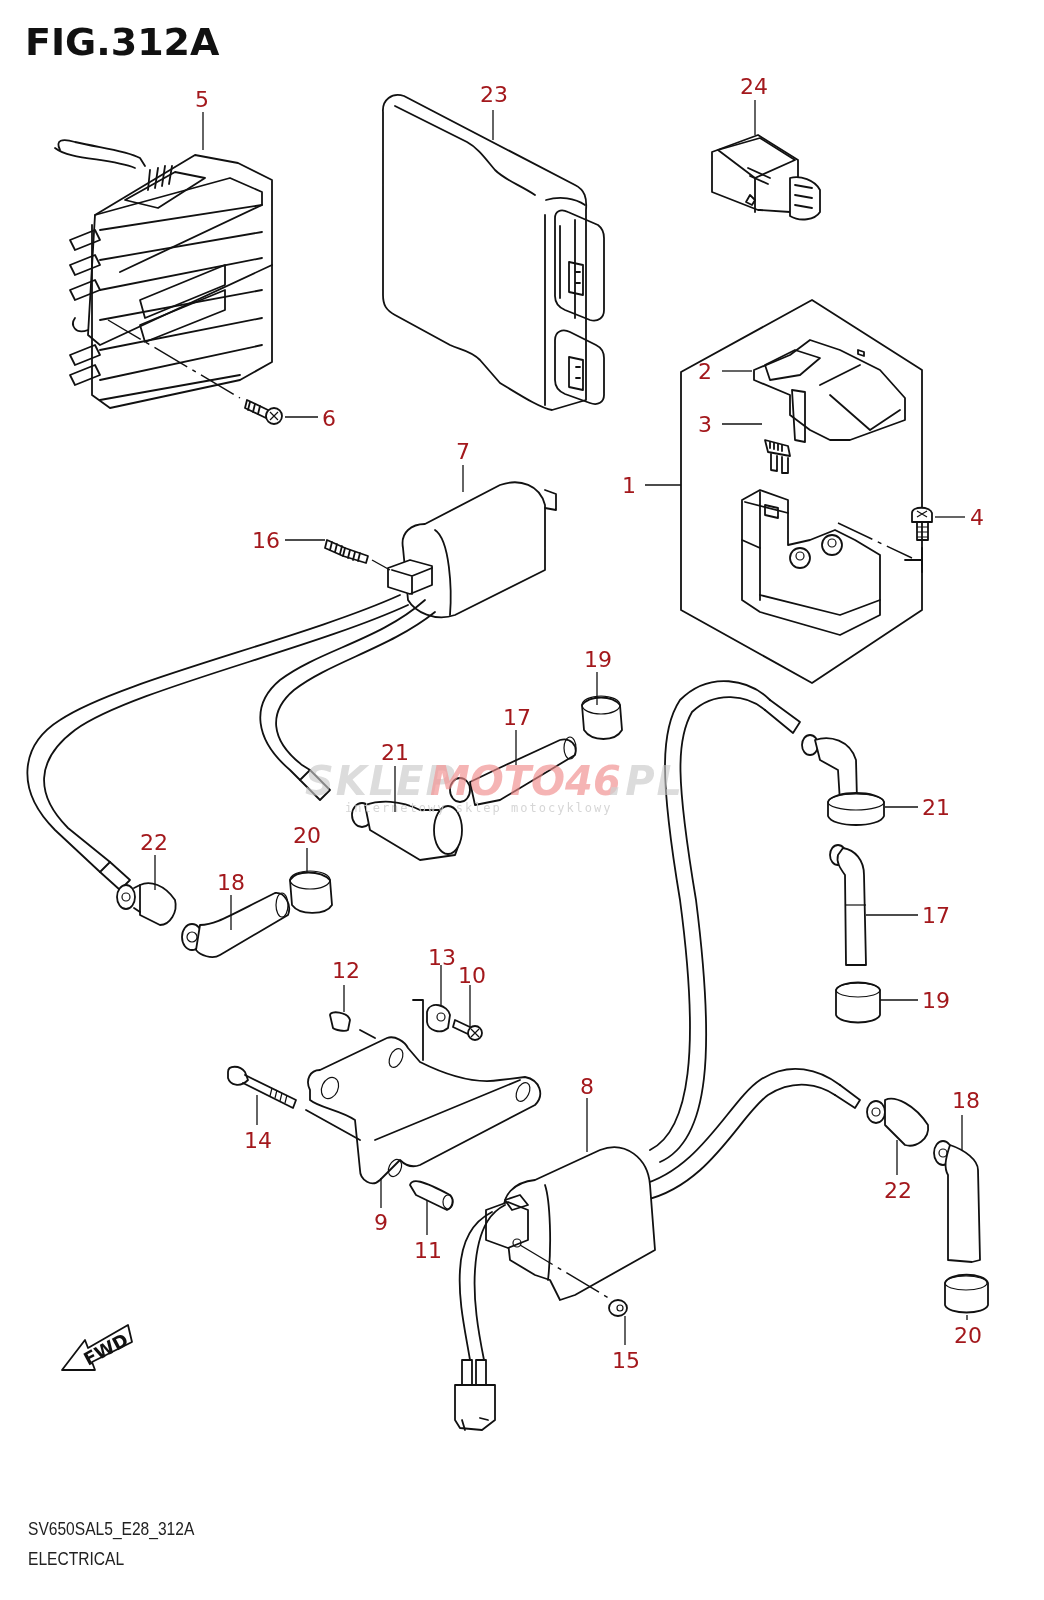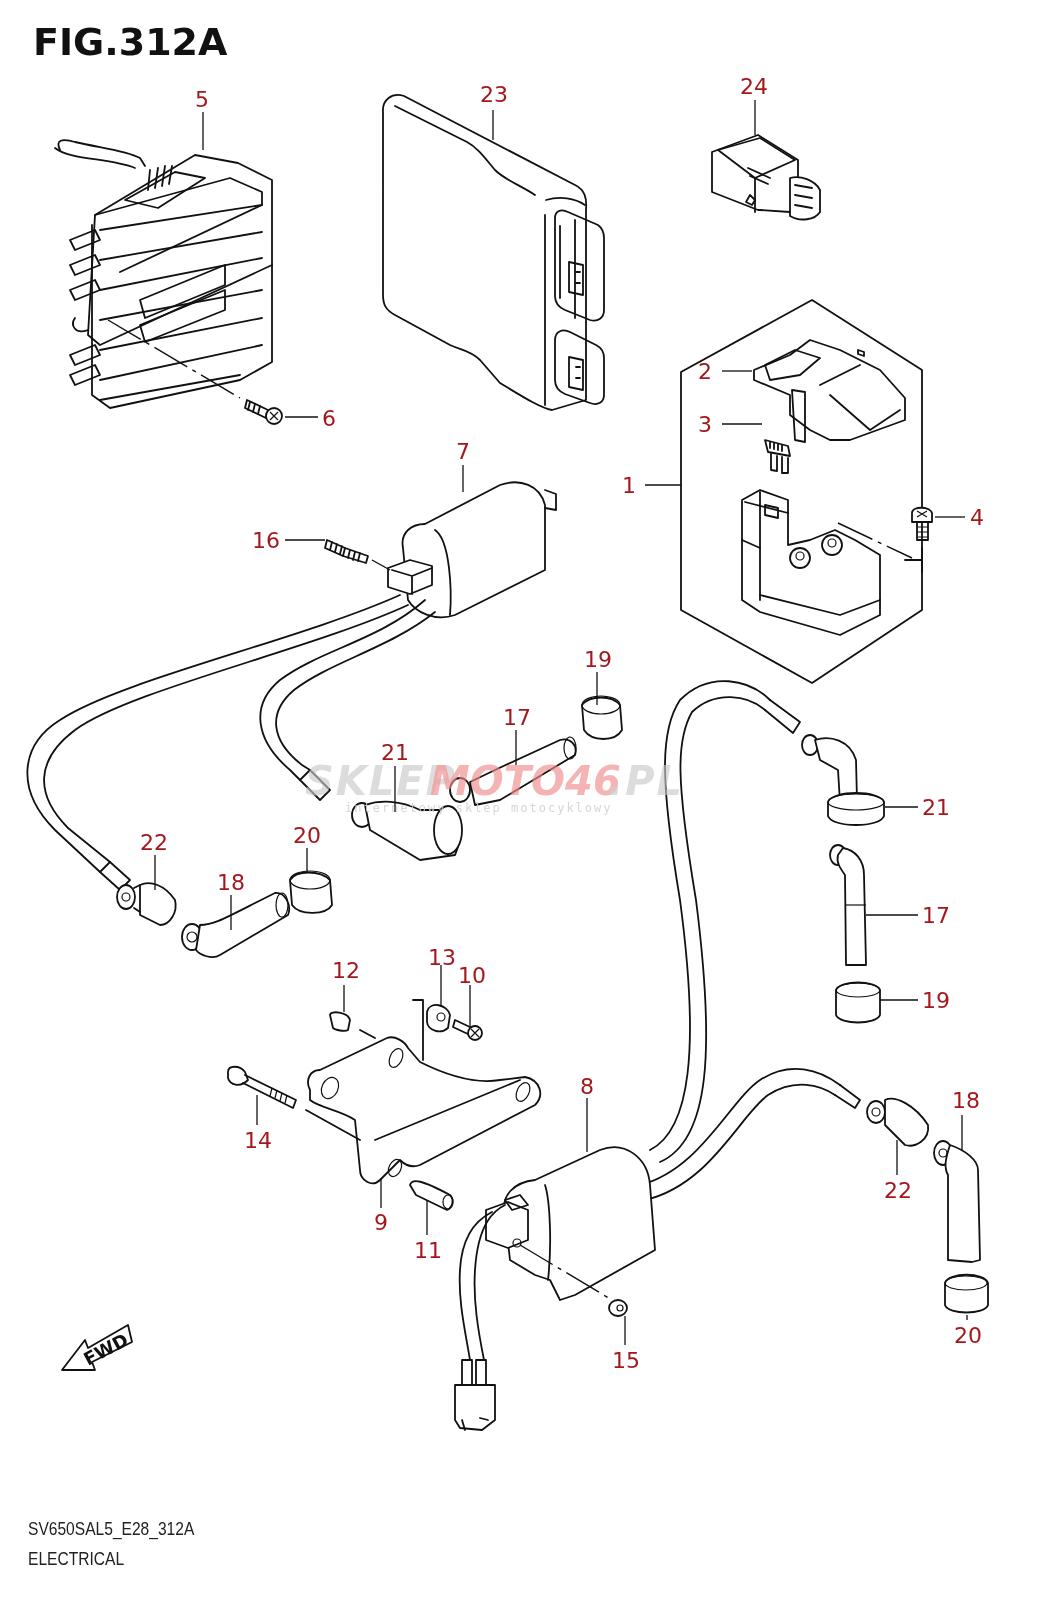--- a/index.html
+++ b/index.html
@@ -1,17 +1,17 @@
 <!DOCTYPE html>
 <html><head>
 <meta charset="utf-8">
 <style>
   html, body { margin:0; padding:0; background:#ffffff; }
   body { width:1044px; height:1600px; position:relative; overflow:hidden; font-family:"Liberation Sans", sans-serif; }
-  #fig-title { position:absolute; left:33px; top:20px; font-family:"DejaVu Sans", sans-serif; font-weight:bold; font-size:38px; color:#111; letter-spacing:0px; }
+  #fig-title { position:absolute; left:25px; top:20px; font-family:"DejaVu Sans", sans-serif; font-weight:bold; font-size:38px; color:#111; letter-spacing:0px; }
   #footer-code { position:absolute; left:28px; top:1518px; font-family:"Liberation Sans", sans-serif; font-size:19px; color:#222; transform:scaleX(0.82); transform-origin:left; }
   #footer-name { position:absolute; left:28px; top:1548px; font-family:"Liberation Sans", sans-serif; font-size:19px; color:#222; transform:scaleX(0.82); transform-origin:left; }
   svg#diagram { position:absolute; left:0; top:0; }
   .ln { fill:none; stroke:#111; stroke-width:1.8; stroke-linecap:round; stroke-linejoin:round; }
   .thin { fill:none; stroke:#111; stroke-width:1.2; }
   .dash { fill:none; stroke:#111; stroke-width:1.4; stroke-dasharray:38 6 4 6; }
   .leader { stroke:#111; stroke-width:1.3; }
   .fillw { fill:#fff; stroke:#111; stroke-width:1.8; stroke-linejoin:round; }
   .callout { font-family:"DejaVu Sans", sans-serif; font-size:22px; fill:#a3181c; }
   .wm1 { font-family:"DejaVu Sans", sans-serif; font-weight:bold; font-style:italic; font-size:40px; fill:#c8c8c8; opacity:0.75; letter-spacing:2px; }

